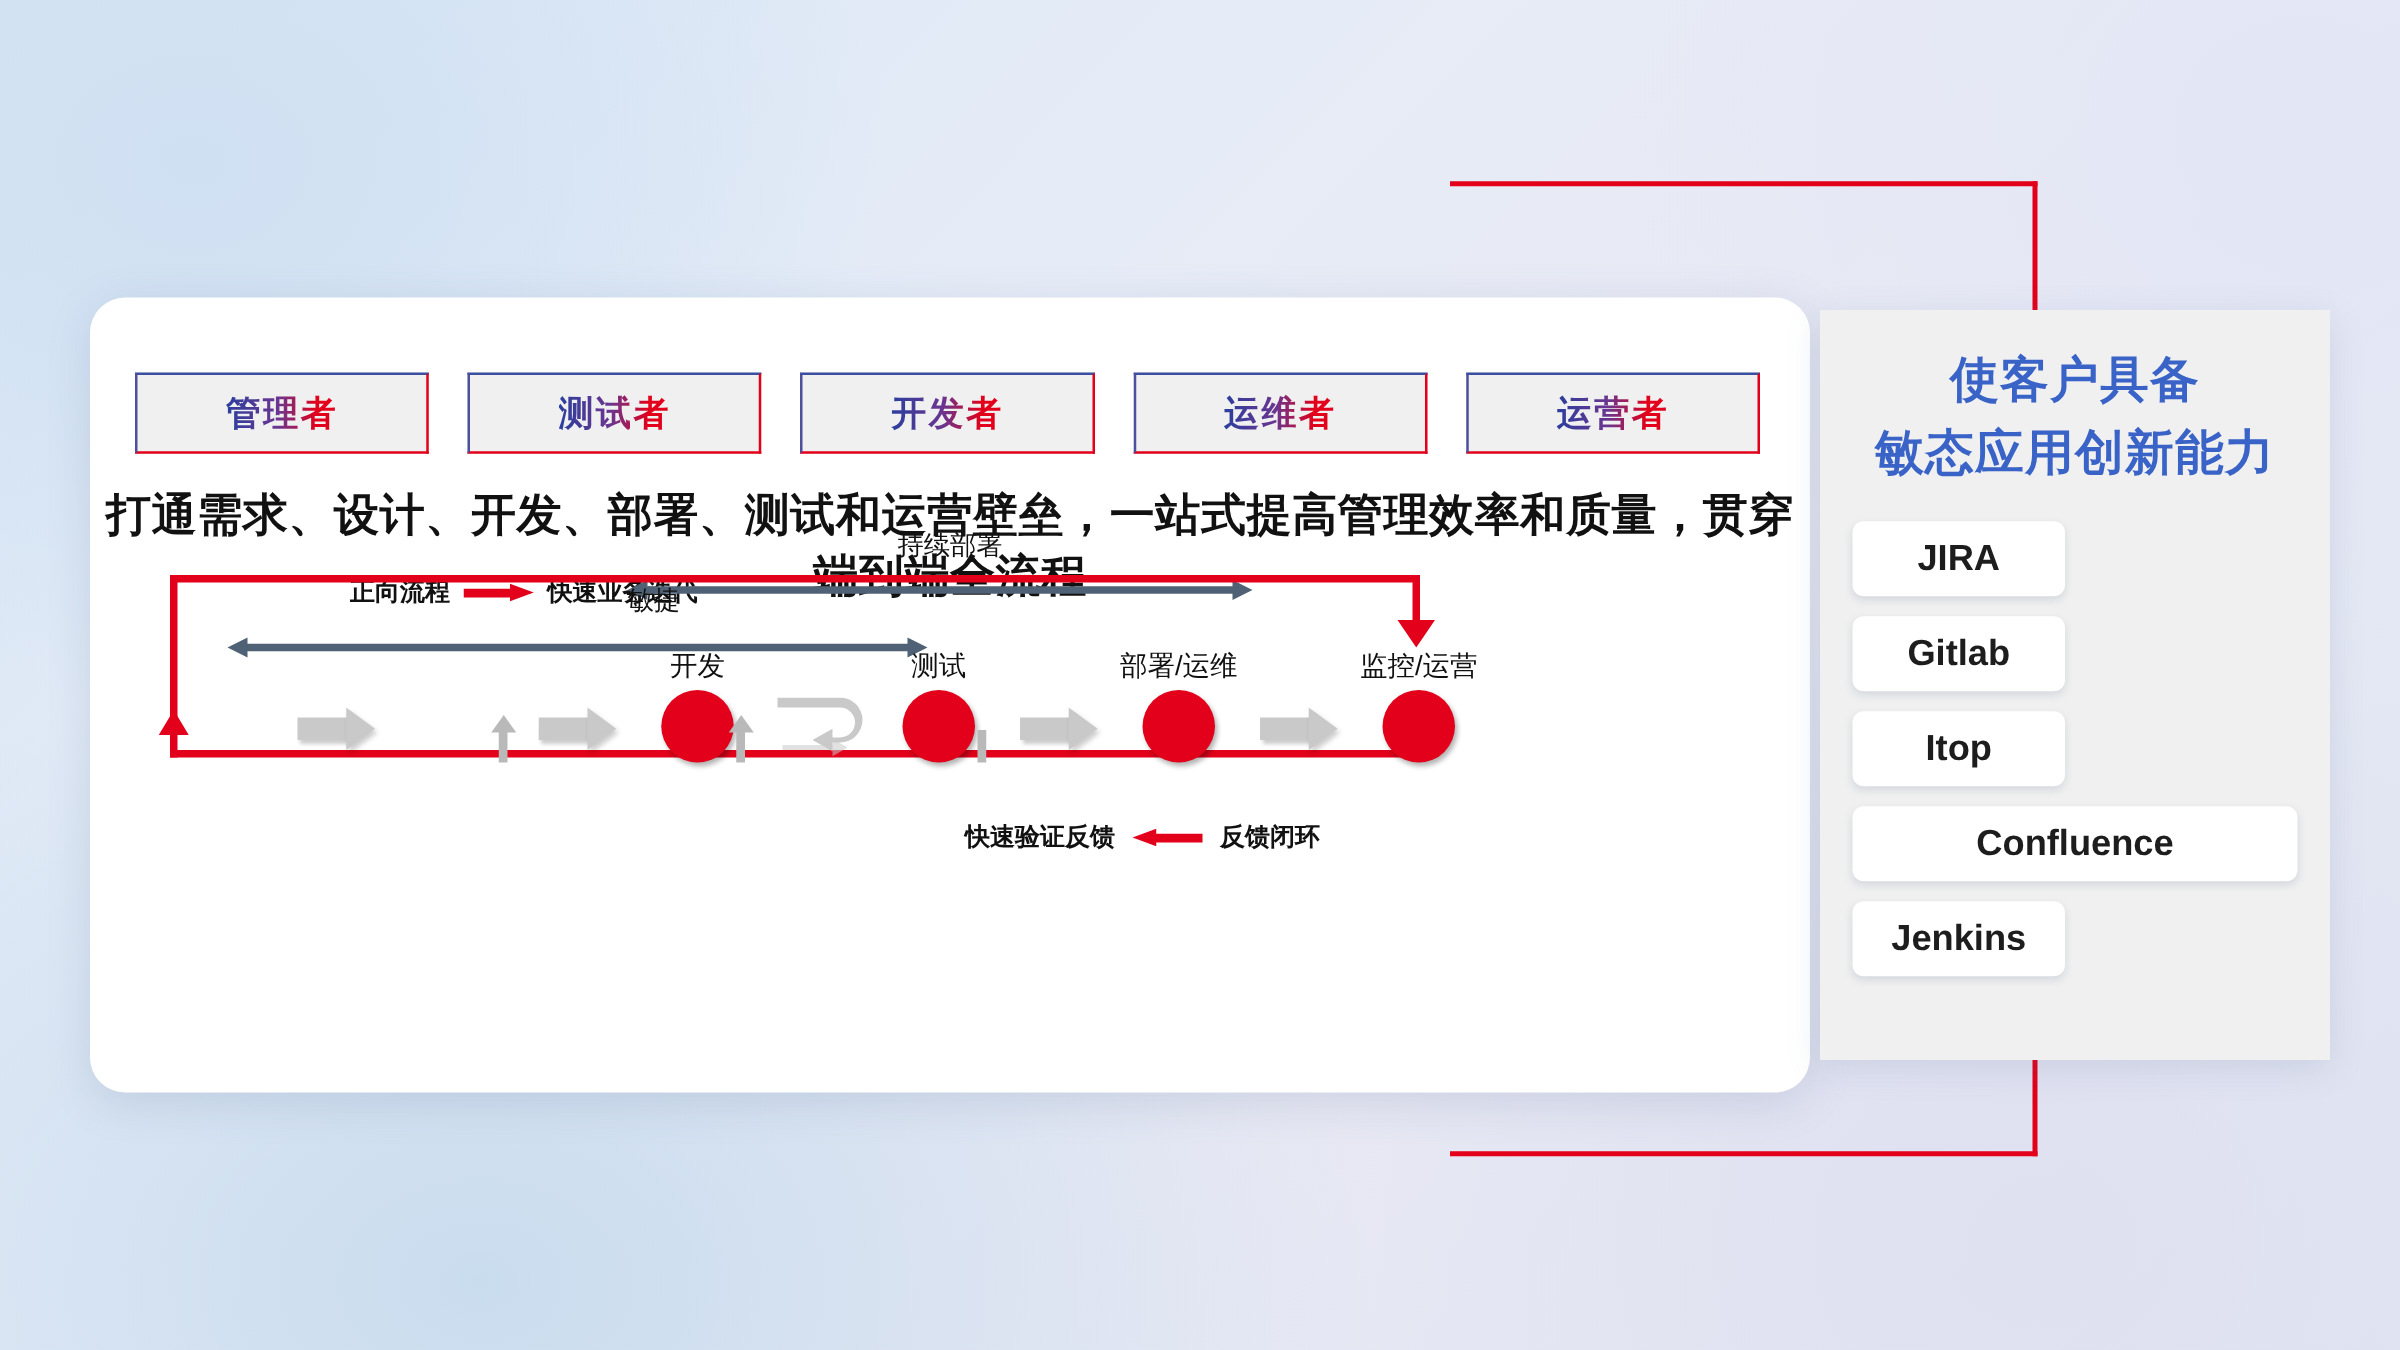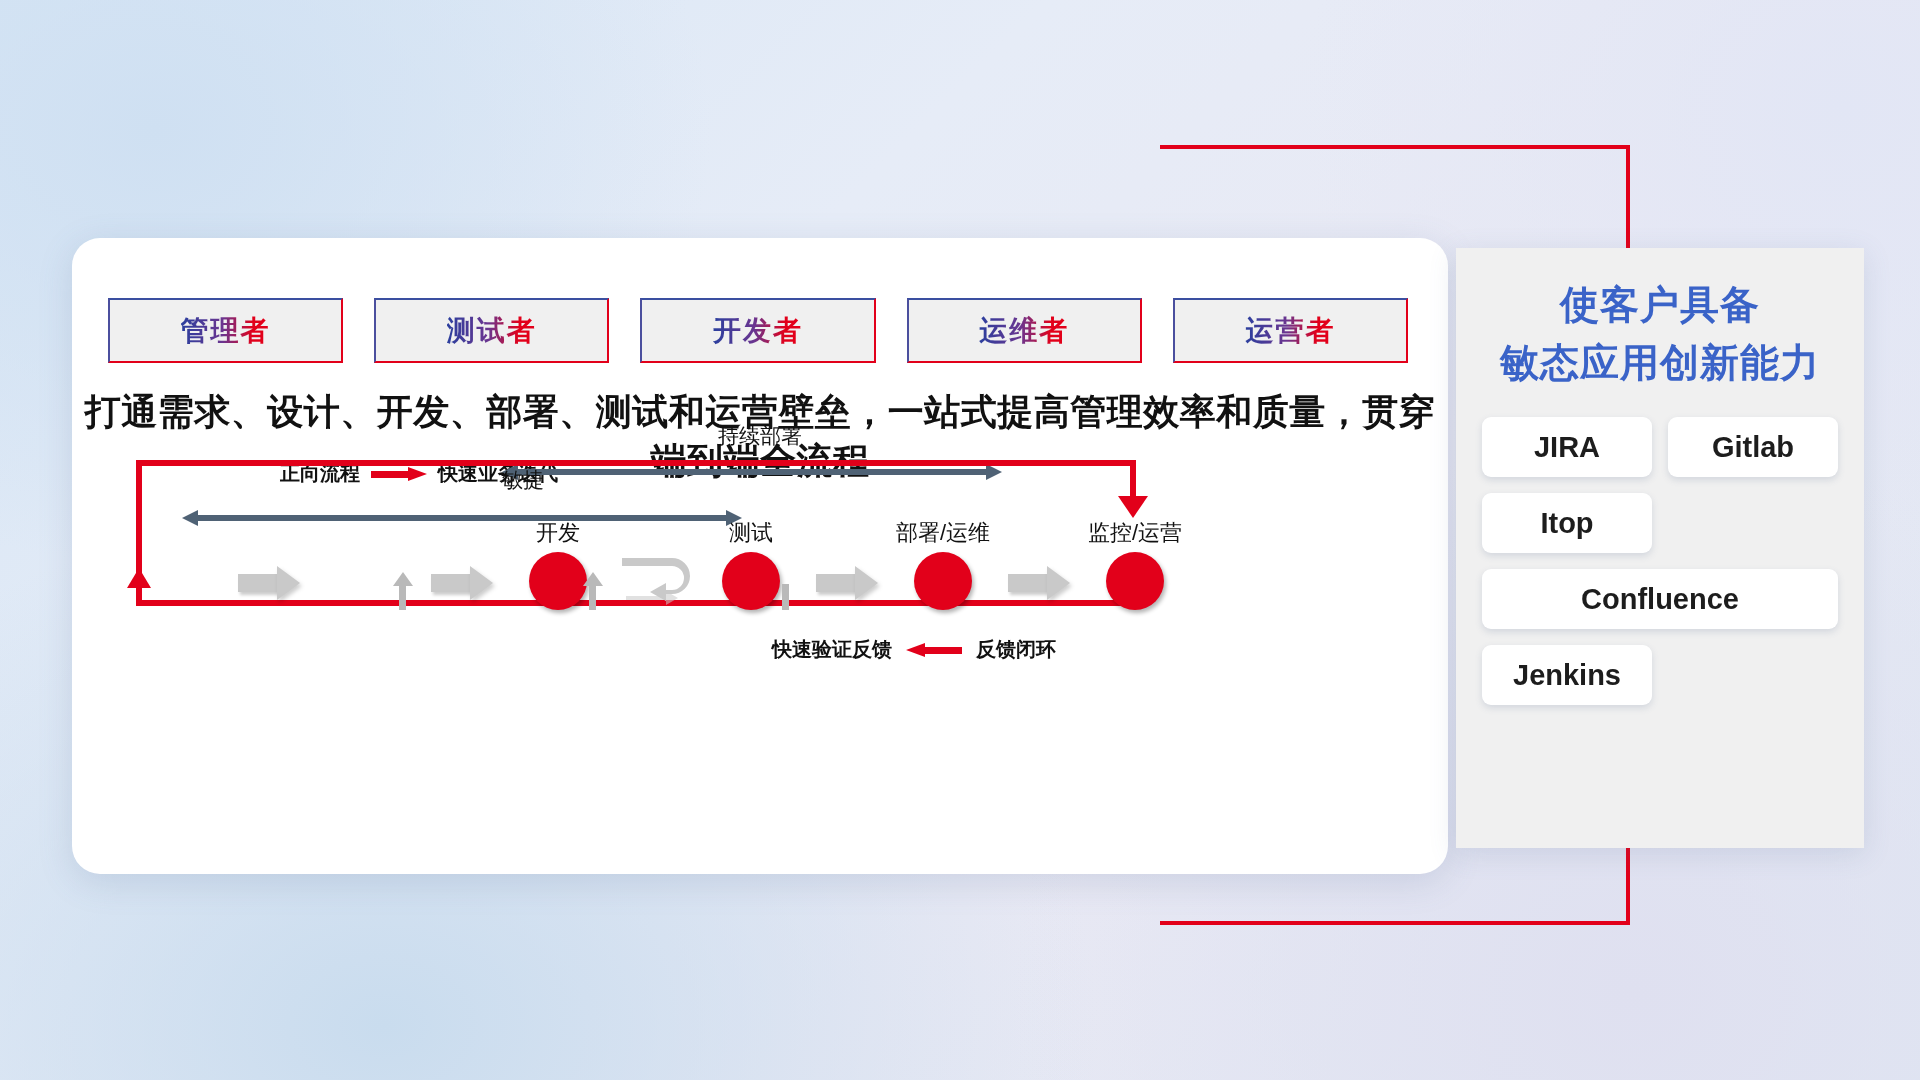--- a/index.html
+++ b/index.html
@@ -228,21 +228,21 @@
     position: absolute; width: 0; height: 0;
     border-left: 10px solid transparent;
     border-right: 10px solid transparent;
     border-bottom: 14px solid #b9b9b9;
   }
 
   
   .legend-fb {
     position: absolute;
     left: 700px;
-    top: 398px;
+    top: 418px;
     display: flex;
     align-items: center;
     gap: 14px;
   }
   .legend-fb .txt { font-size: 20px; font-weight: bold; color: #111; }
   .arrow-red-left { width: 56px; height: 14px; position: relative; }
   .arrow-red-left::before {
     content: ""; position: absolute; right: 0; top: 4px;
     width: 38px; height: 7px; background: #e2001a;
   }
@@ -270,20 +270,21 @@
     font-size: 39px;
     font-weight: bold;
     line-height: 1.48;
     letter-spacing: 1px;
   }
   .chips {
     margin-top: 26px;
     display: flex;
     flex-wrap: wrap;
     gap: 16px;
+    flex-direction: column;
   }
   .chip {
     background: #ffffff;
     border-radius: 9px;
     height: 60px;
     display: flex;
     align-items: center;
     justify-content: center;
     font-size: 29px;
     font-weight: bold;

